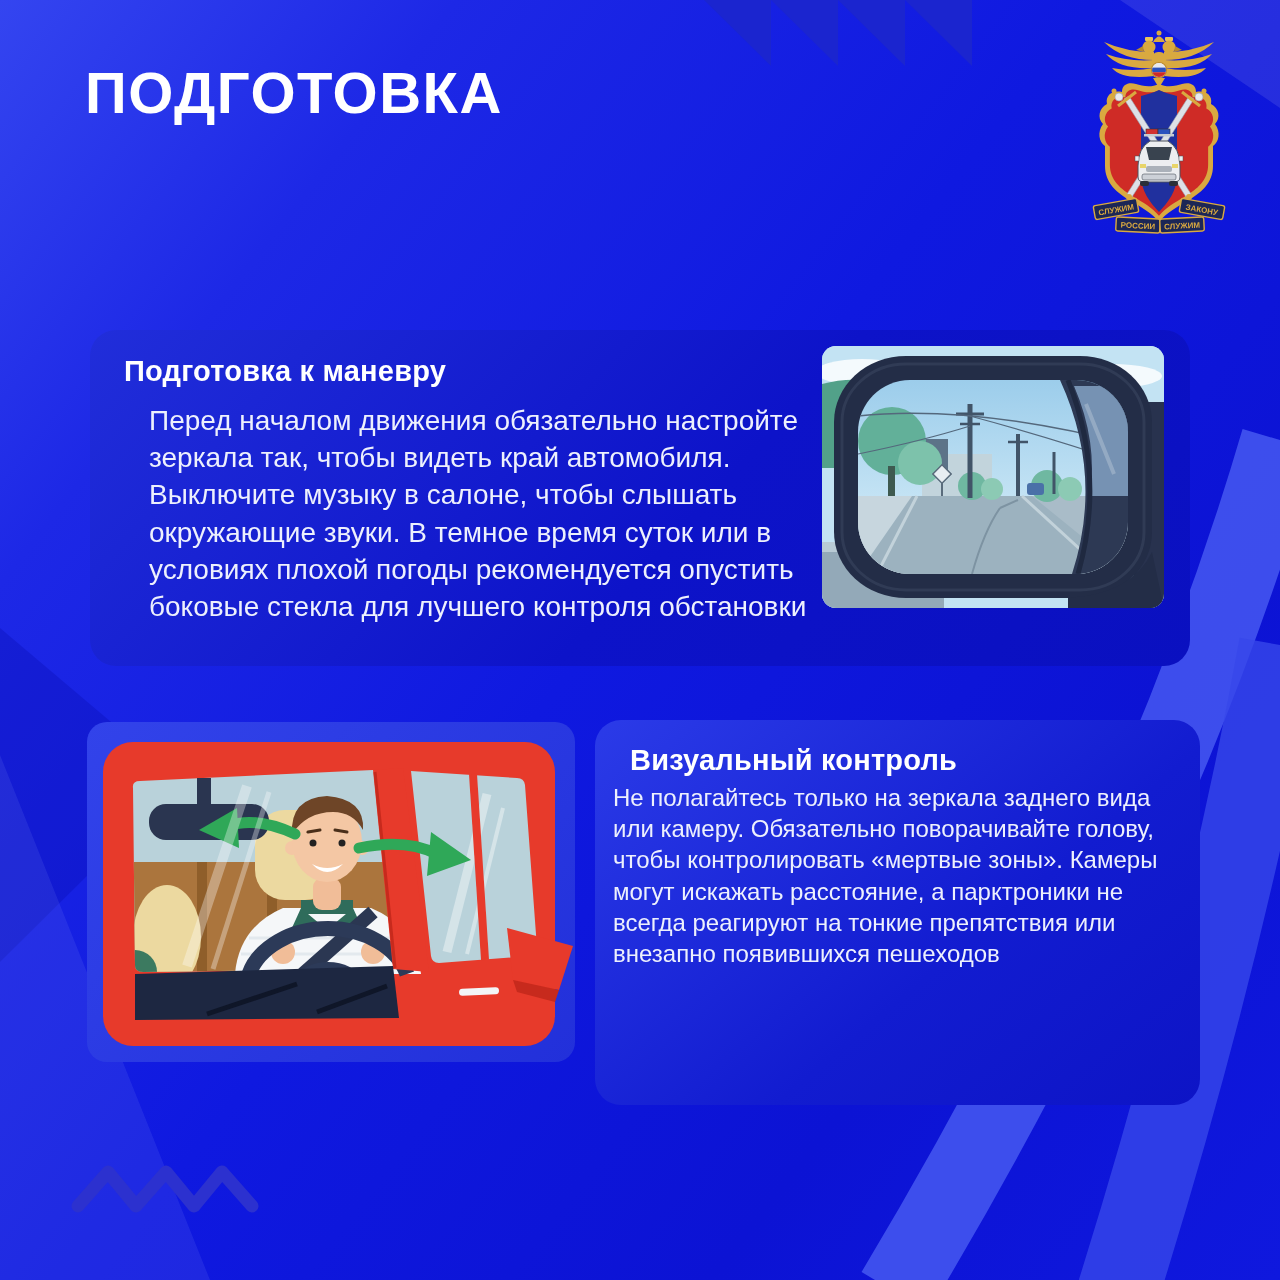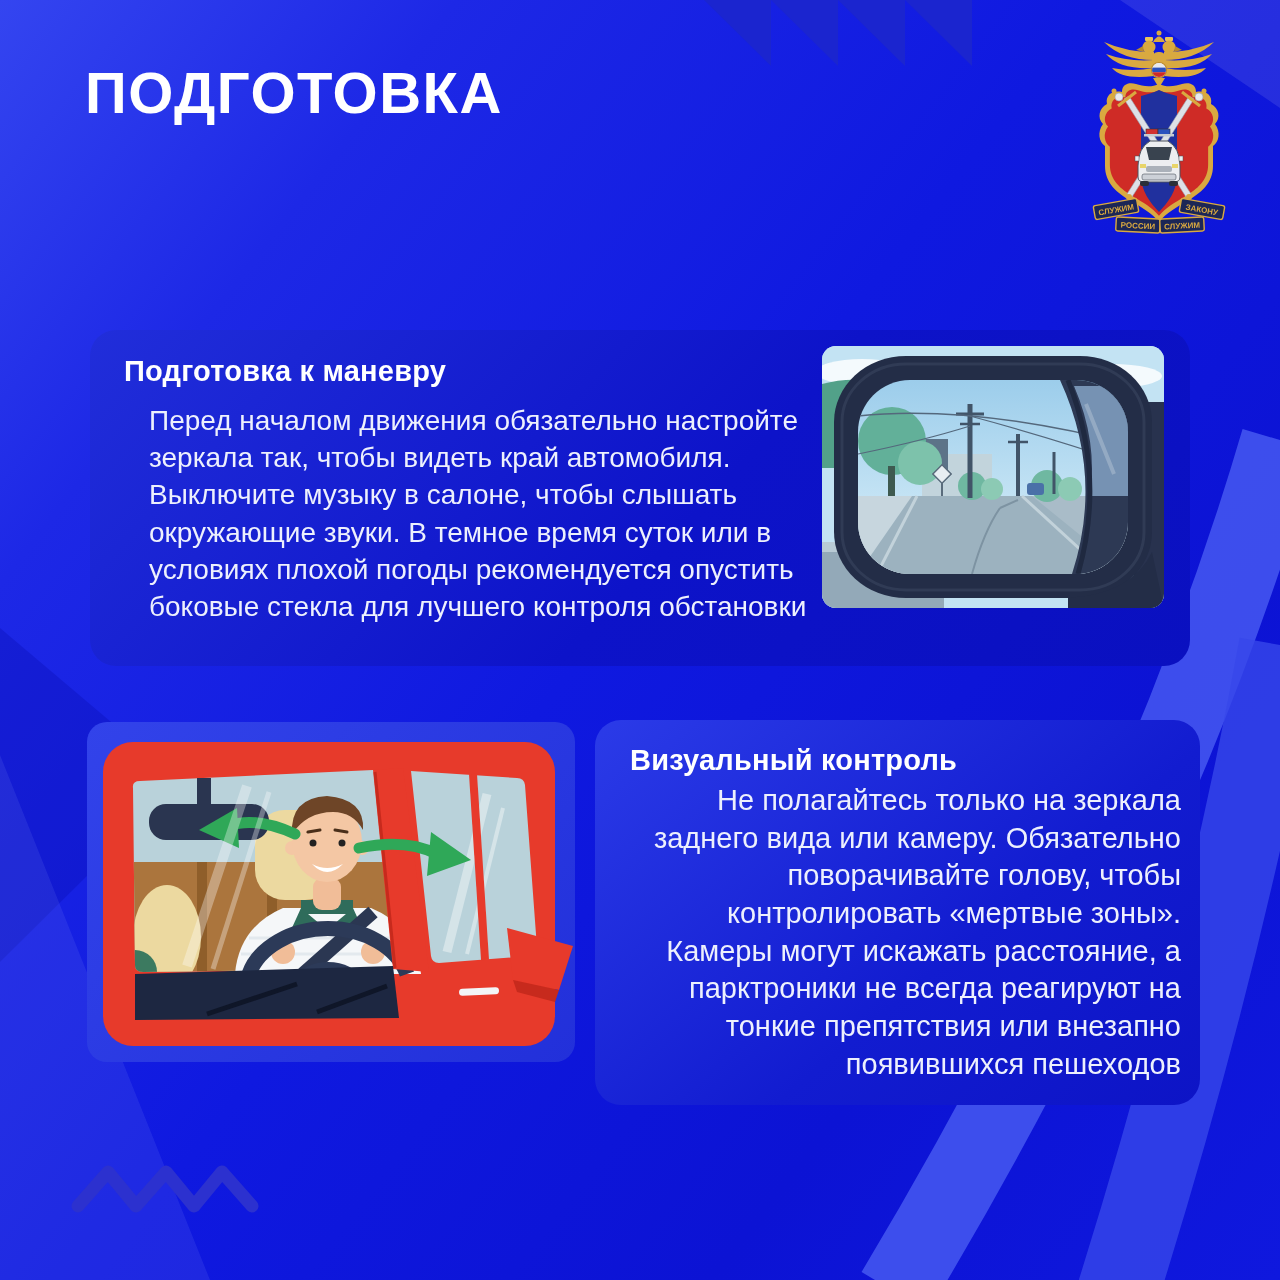--- a/index.html
+++ b/index.html
@@ -25,21 +25,21 @@
   }
   .card h2{
     margin:9px;position:absolute;font-size:29px;font-weight:bold;letter-spacing:.2px;color:#ffffff;
   }
   .card p{
     margin:0;position:absolute;color:#edf0fd;font-weight:400;
   }
   .card-prep h2{left:25px;top:16px;}
   .card-prep p{left:25px;top:72px;width:706px;font-size:28px;line-height:1.33;margin-left:34px;}
   .card-visual h2{left:26px;top:15px;}
-  .card-visual p{left:18px;top:62px;width:568px;font-size:29px;line-height:1.3;text-align:right;}
+  .card-visual p{left:18px;top:62px;width:568px;font-size:24px;line-height:1.3;}
   .mirror-illo{
     position:absolute;right:26px;top:16px;width:342px;height:262px;border-radius:14px;
     overflow:hidden;background:#c3e3f3;
   }
   .driver-card{
     position:absolute;left:87px;top:722px;width:488px;height:340px;border-radius:20px;z-index:2;
     overflow:hidden;background:linear-gradient(135deg,#3243ea 0%,#2230da 100%);
   }
   .zigzag{position:absolute;left:70px;top:1158px;width:200px;height:60px;z-index:2;}
   svg{display:block;}

